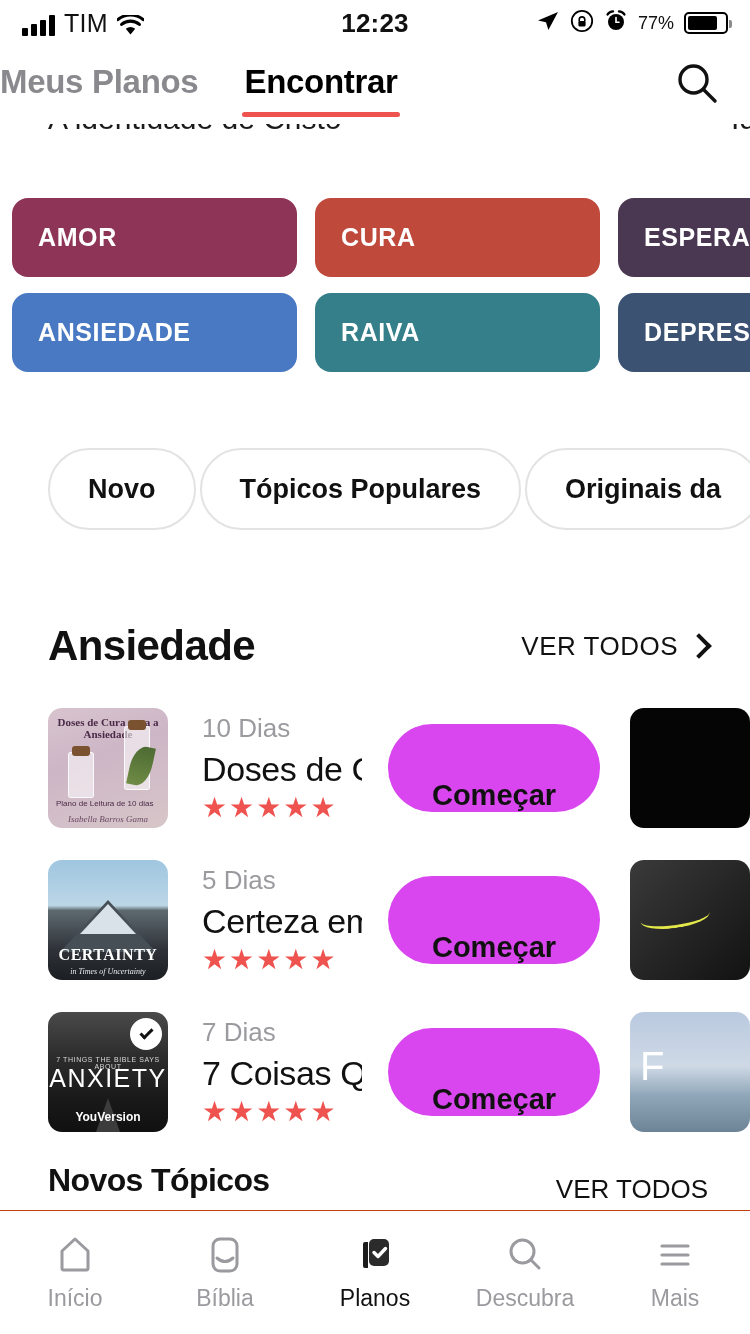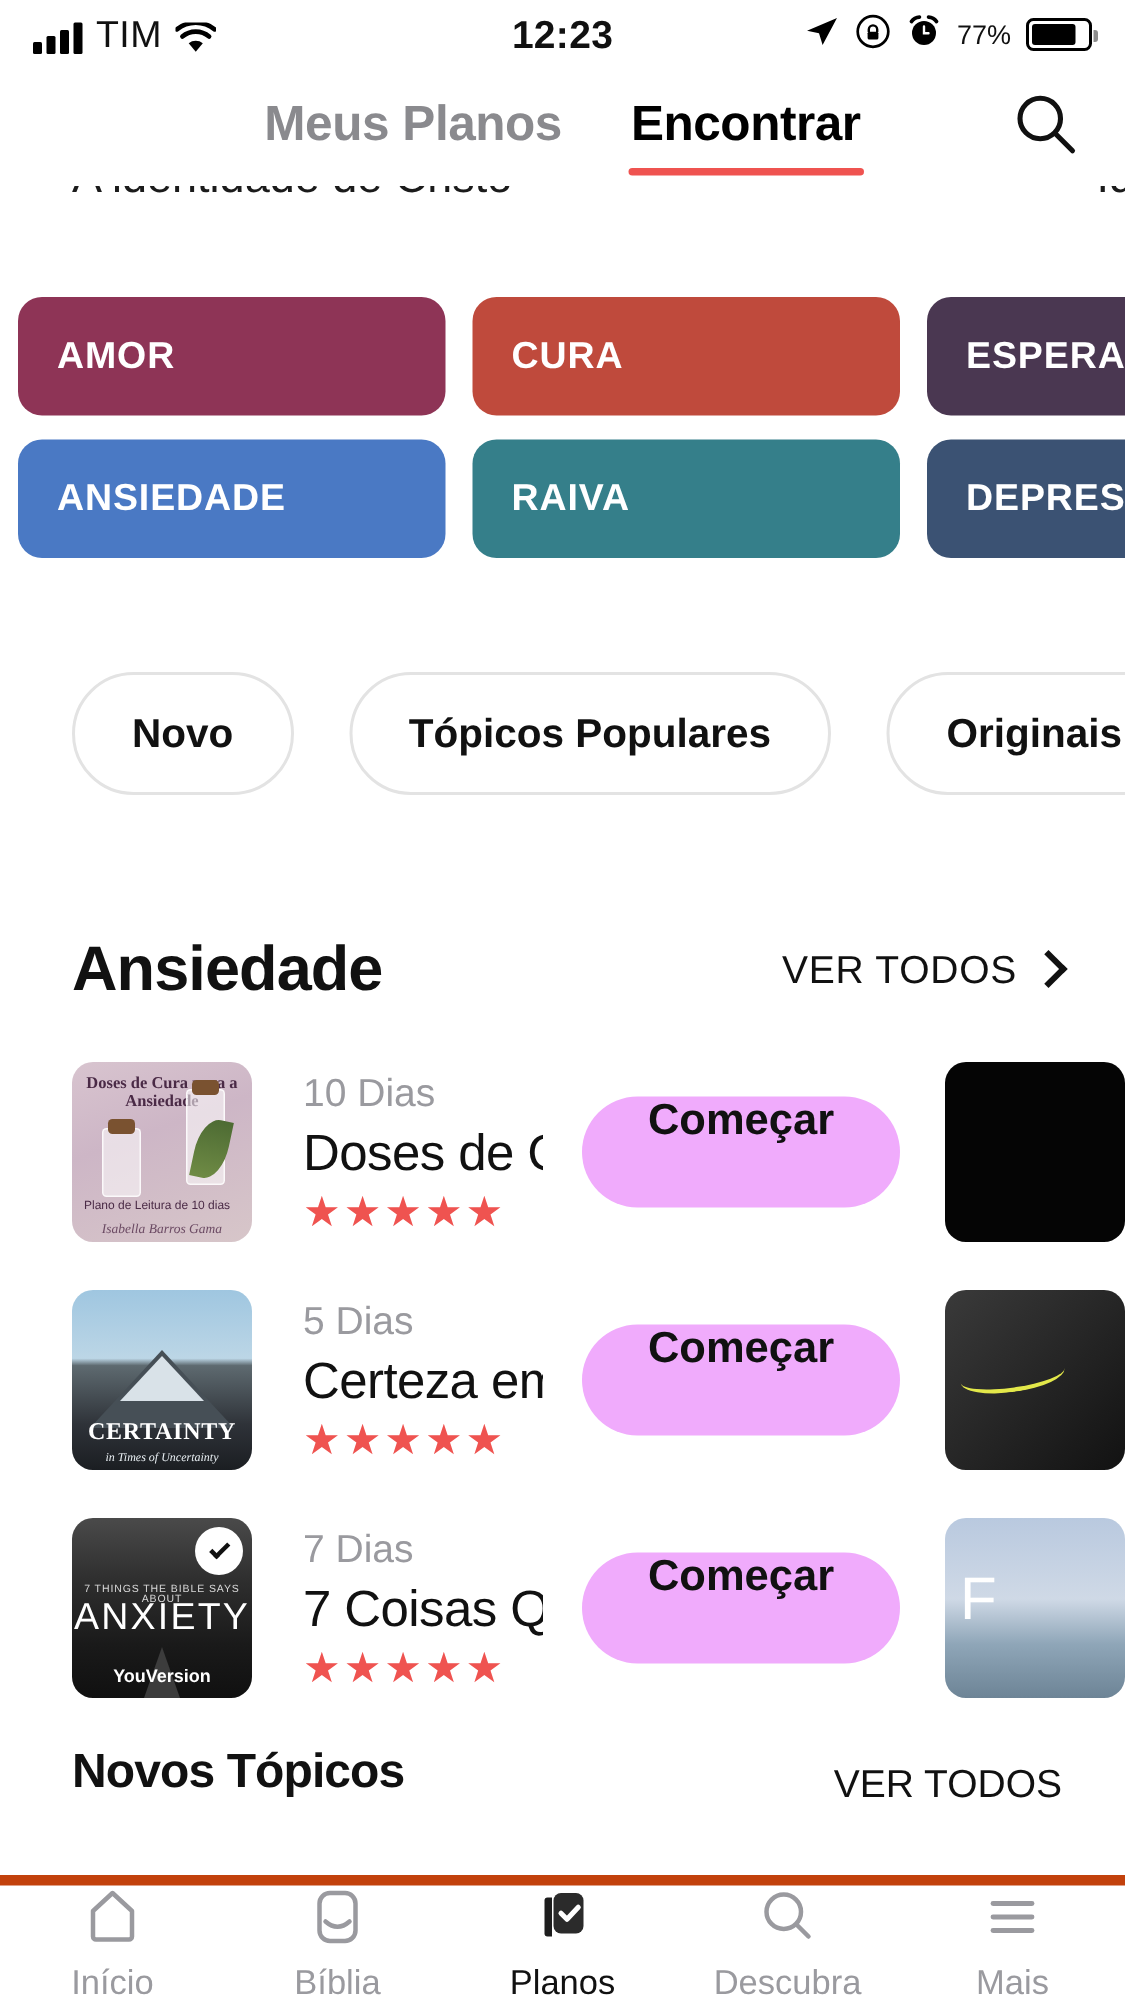--- a/index.html
+++ b/index.html
@@ -36,21 +36,21 @@
   .batt {
     width:44px; height:22px; border:2px solid #000; border-radius:5px;
     position:relative; display:flex; align-items:center; padding:2px;
   }
   .batt::after { content:""; position:absolute; right:-6px; top:6px; width:3px; height:8px;
     background:rgba(0,0,0,.45); border-radius:0 2px 2px 0; }
   .batt .fill { height:100%; width:80%; background:#000; border-radius:2px; }
 
   
   .navbar {
-    height:78px; display:flex; align-items:center; justify-content:center;
+    height:78px; display:flex; align-items:center; 
     position:relative; gap:46px;
   }
   .navtab { font-size:33px; font-weight:700; color:#8a8a8e; letter-spacing:-0.3px; position:relative; padding-bottom:6px; }
   .navtab.active { color:#000; }
   .navtab.active::after {
     content:""; position:absolute; left:-2px; right:-2px; bottom:-10px; height:5px;
     background:#ef5350; border-radius:3px;
   }
   .searchbtn { position:absolute; right:30px; top:50%; transform:translateY(-50%); }
 
@@ -68,21 +68,21 @@
   
   .cats { margin-top:26px; padding-left:12px; overflow:hidden; }
   .cat-row { display:flex; gap:18px; margin-bottom:16px; }
   .cat {
     flex:0 0 auto; width:285px; height:79px; border-radius:16px;
     display:flex; align-items:center; padding-left:26px;
     color:#fff; font-size:25px; font-weight:700; letter-spacing:0.6px;
   }
 
   
-  .pills { display:flex; gap:37px; padding-left:48px; margin-top:60px; overflow:hidden; }
+  .pills { display:flex; gap:4px; padding-left:48px; margin-top:60px; overflow:hidden; }
   .pill {
     flex:0 0 auto; height:82px; border:2px solid #e3e3e3; border-radius:42px;
     display:flex; align-items:center; padding:0 38px;
     font-size:27px; font-weight:700; color:#111; white-space:nowrap; background:#fff;
   }
 
   
   .section-head {
     display:flex; align-items:center; justify-content:space-between;
     padding:0 42px 0 48px; margin-top:92px;
@@ -145,43 +145,43 @@
   .th3 .road { position:absolute; bottom:0; left:50%; transform:translateX(-50%);
     width:0; height:0; border-left:12px solid transparent; border-right:12px solid transparent;
     border-bottom:34px solid #3c3c3c; }
 
   .pmeta { flex:1 1 auto; padding-left:34px; min-width:0; }
   .pdays { font-size:26px; color:#9a9a9f; margin-bottom:6px; }
   .ptitle { font-size:34px; color:#111; letter-spacing:-0.4px; white-space:nowrap; overflow:hidden; }
   .stars { margin-top:4px; color:#ef5350; font-size:28px; letter-spacing:2px; line-height:30px; }
 
   .startbtn {
-    flex:0 0 auto; width:212px; height:74px; border-radius:44px; background:#f0abfc;
-    display:flex; align-items:flex-start; justify-content:center;
+    flex:0 0 auto; width:212px; height:88px; border-radius:44px; background:#d946ef;
+    display:flex; align-items:flex-end; justify-content:center;
     font-size:29px; font-weight:700; color:#111; margin-left:26px;
   }
   .sidecard {
     flex:0 0 auto; width:120px; height:120px; border-radius:14px; margin-left:30px; overflow:hidden; position:relative;
   }
   .sc1 { background:#050505; }
   .sc2 { background:linear-gradient(135deg,#3a3a3a,#121212); }
   .sc2 .squig { position:absolute; left:10px; top:46px; width:70px; height:22px;
     border-bottom:3px solid #e3e84a; border-radius:50%; transform:rotate(-8deg); }
   .sc3 { background:linear-gradient(to bottom,#b9c9df 0%,#cfd9e6 45%,#8fa6b8 70%,#6d8496 100%); }
   .sc3 .letter { position:absolute; top:32px; left:10px; font-size:40px; color:#fff; font-weight:400; }
 
   
   .next-peek { position:relative; height:60px; overflow:hidden; margin-top:18px; padding:0 48px; }
   .next-peek .np-title { position:absolute; top:-4px; left:48px; font-size:32px; font-weight:700; letter-spacing:-0.6px; }
   .next-peek .np-all { position:absolute; top:8px; right:42px; font-size:26px; }
 
   
   .tabbar {
-    position:absolute; left:0; right:0; bottom:0; height:84px;
-    background:#fff; border-top:7px solid #c2410c;
+    position:absolute; left:0; right:0; bottom:0; height:124px;
+    background:#fff; border-top:1px solid #c2410c;
     display:flex; align-items:center;
   }
   .tab { flex:1 1 0; display:flex; flex-direction:column; align-items:center; gap:9px; }
   .tab .lbl { font-size:23px; color:#9a9a9f; }
   .tab.active .lbl { color:#111; font-weight:500; }
   .tab .ic { height:42px; display:flex; align-items:center; justify-content:center; }
 </style>
 </head>
 <body>
 

